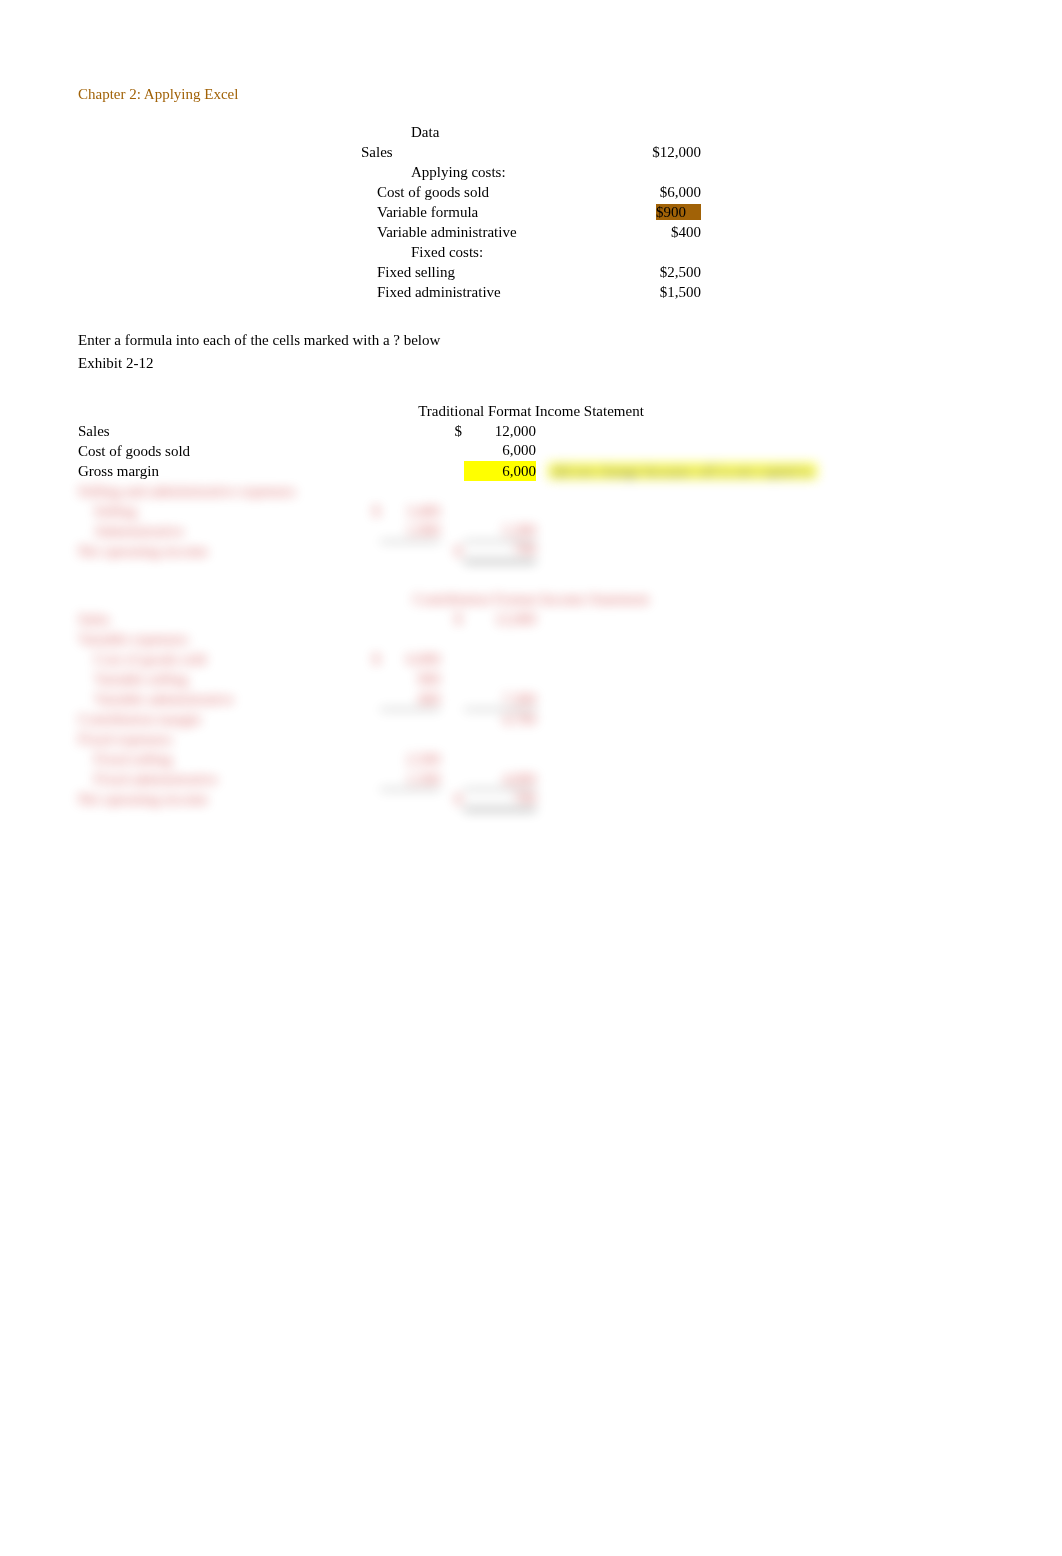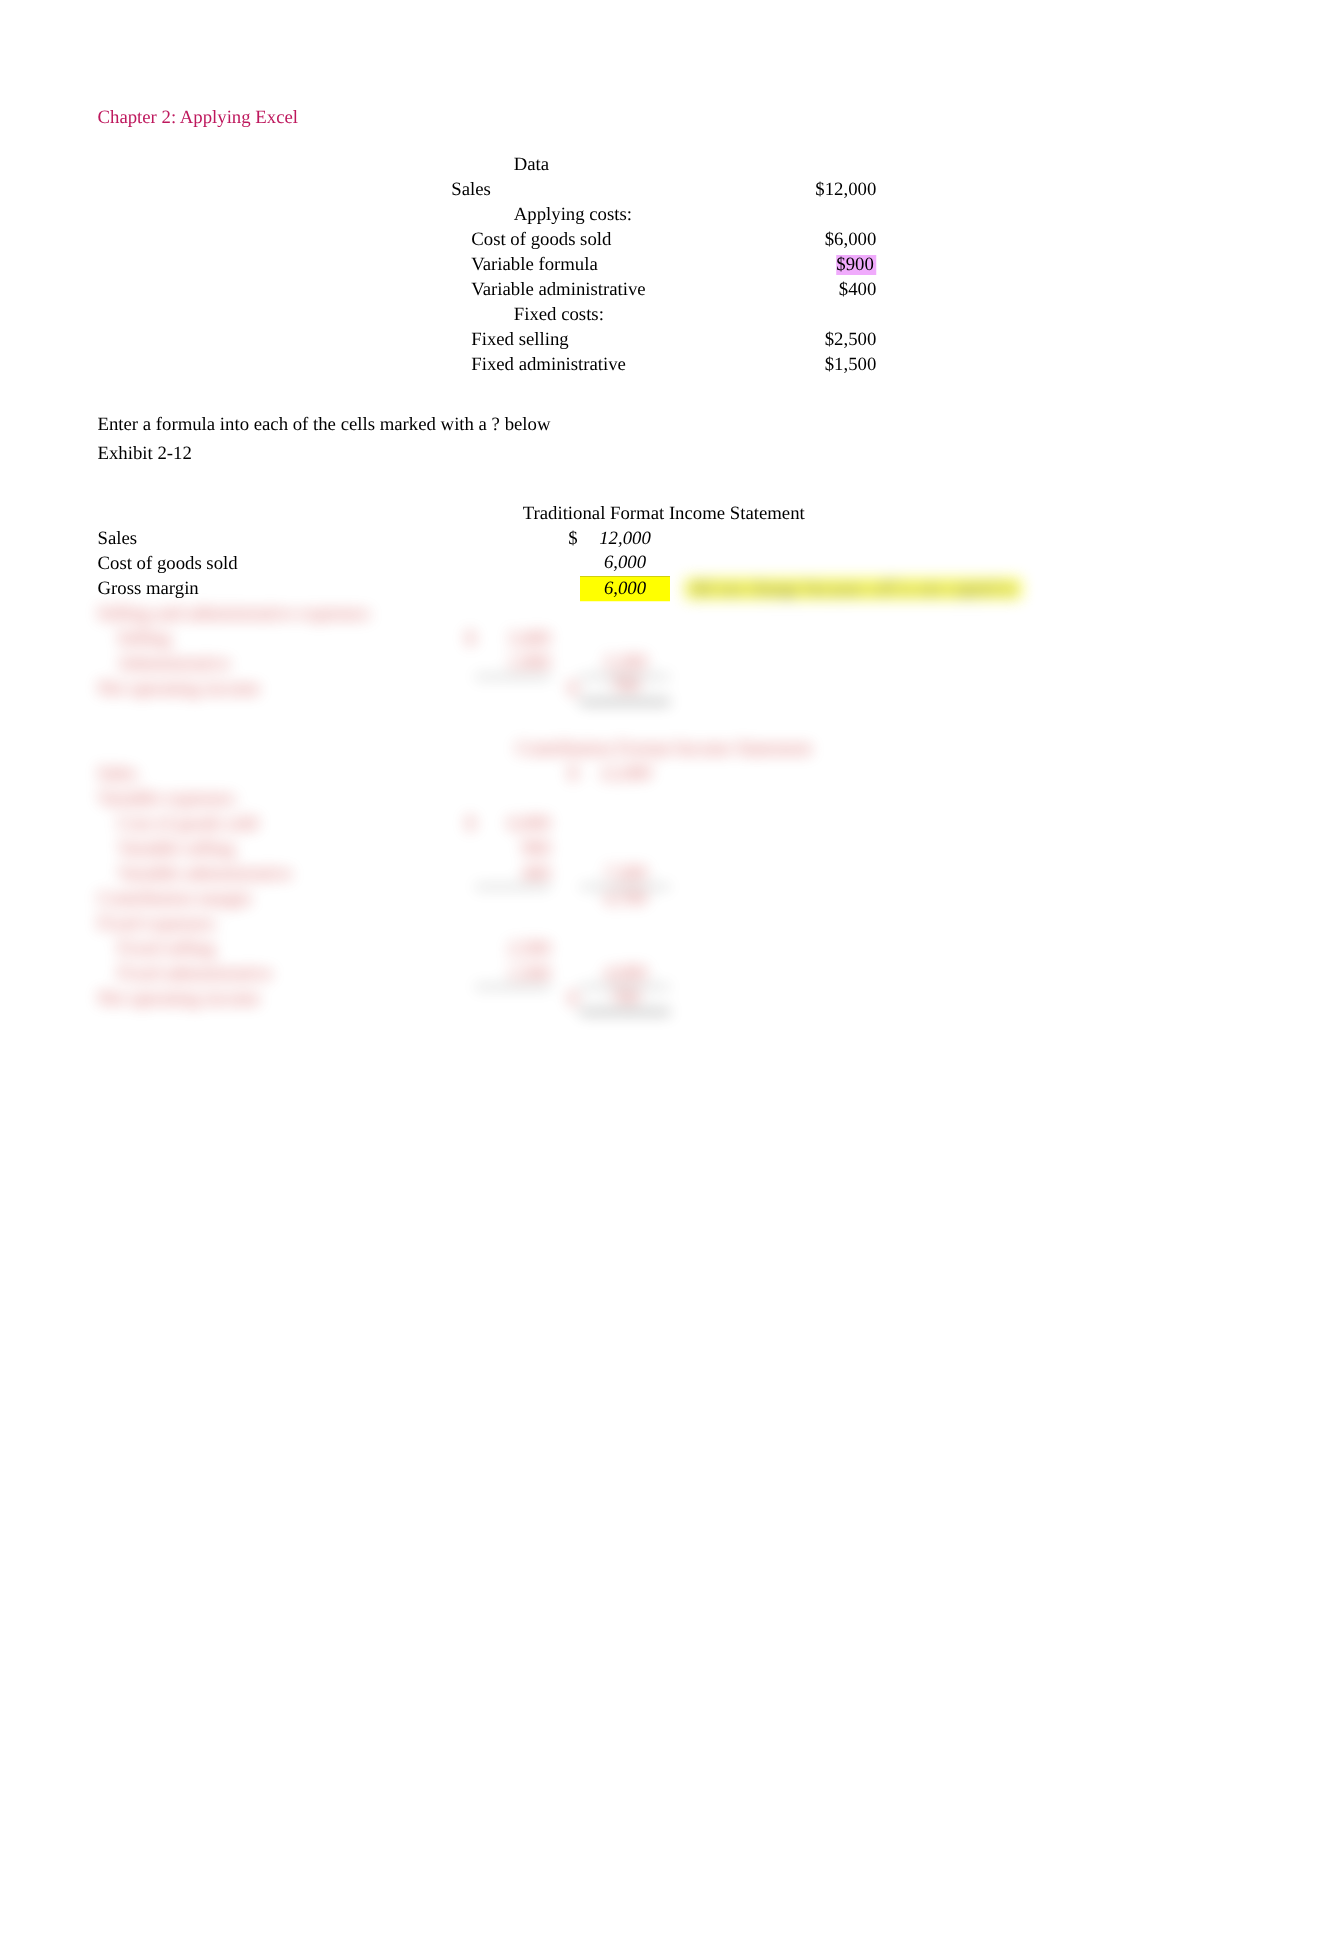--- a/index.html
+++ b/index.html
@@ -7,41 +7,41 @@
     width: 1062px;
     height: 1556px;
     background: #ffffff;
     font-family: "Times New Roman", Times, serif;
     font-size: 15px;
     color: #000;
     padding: 84px 78px;
     line-height: 1.35;
   }
   .title {
-    color: #be185d;
+    color: #a16207;
     font-size: 15px;
     margin-bottom: 18px;
   }
   .data-row {
     display: flex;
     align-items: center;
     height: 20px;
     justify-content: center;
   }
   .data-label {
     width: 240px;
   }
   .indent1 { padding-left: 16px; }
   .data-value {
     width: 100px;
     text-align: right;
   }
   .hl-blue {
-    background: #f0abfc;
-    padding-right: 2px;
+    background: #a16207;
+    padding-right: 15px;
   }
   .hl-yellow {
     background: #ffff00;
   }
   .hl-yellow-wide {
     background: #ffff00;
     padding: 0 4px;
   }
   .instruction {
     margin-top: 28px;
@@ -55,21 +55,21 @@
     display: flex;
     align-items: center;
     height: 20px;
   }
   .stmt-label {
     width: 278px;
   }
   .col-sym1 { width: 24px; text-align: right; }
   .col-amt1 { width: 60px; text-align: right; }
   .col-sym2 { width: 24px; text-align: right; padding-right: 2px;}
-  .col-amt2 { width: 72px; text-align: center; font-style: italic; }
+  .col-amt2 { width: 72px; text-align: right; }
   .note {
     margin-left: 12px;
     white-space: nowrap;
   }
   .underline-sgl { border-bottom: 1px solid #000; }
   .underline-dbl { border-bottom: 3px double #000; }
   
   .blur-region {
     filter: blur(6px);
     opacity: 0.65;

